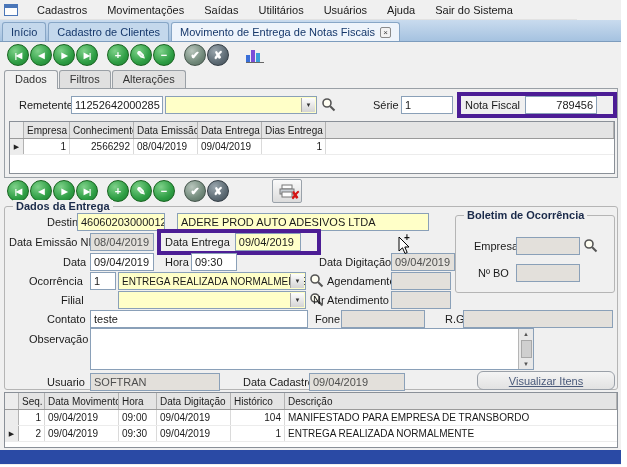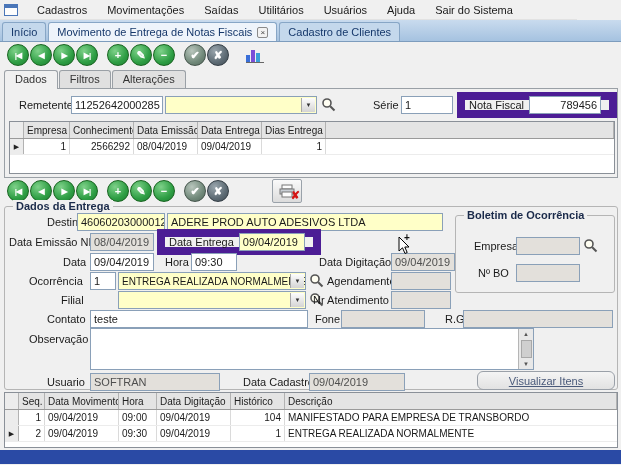--- a/index.html
+++ b/index.html
@@ -39,21 +39,21 @@
 
   .label { position:absolute; white-space:nowrap; }
   .field { position:absolute; height:18px; border:1px solid #8aa0b8; background:#fff; padding:1px 3px; display:flex; align-items:center; overflow:hidden; white-space:nowrap; }
   .field.inline { position:static; }
   .field.yellow { background:#ffffc8; }
   .field.disabled { background:#e3e0db; color:#4f4f4f; }
   .field.right { justify-content:flex-end; }
   .combo { padding-right:16px; }
   .combo .arrow { position:absolute; right:1px; top:1px; bottom:1px; width:14px; background:linear-gradient(#fdfdfd,#d4d4d4); border-left:1px solid #a8a8a8; display:flex; align-items:center; justify-content:center; font-size:6px; color:#333; }
   .mag { position:absolute; width:16px; height:16px; cursor:pointer; }
-  .redbox { position:absolute; border:8px solid #4c1d95; display:flex; align-items:center; gap:5px; padding:0 4px; }
+  .redbox { position:absolute; border:4px solid #4c1d95; display:flex; align-items:center; gap:5px; padding:0 4px; }
 
   
   .grid { position:absolute; background:#fff; border:1px solid #8a9098; font-size:10px; overflow:hidden; }
   .grow { display:flex; height:16px; }
   .grow.header { background:#e4e4e4; height:17px; border-bottom:1px solid #9a9a9a; color:#222; }
   .gcell { padding:1px 3px; border-right:1px solid #dadada; overflow:hidden; white-space:nowrap; display:flex; align-items:center; }
   .grow.header .gcell { border-right:1px solid #b2b2b2; }
   .grow.body { border-bottom:1px solid #ececec; }
   .gut { width:14px; min-width:14px; background:#ececec; border-right:1px solid #b2b2b2; display:flex; align-items:center; justify-content:center; font-size:7px; color:#222; padding:0; }
   .num { justify-content:flex-end; }
@@ -88,26 +88,26 @@
     <span class="menu-item">Utilitários</span>
     <span class="menu-item">Usuários</span>
     <span class="menu-item">Ajuda</span>
     <span class="menu-item">Sair do Sistema</span>
   </div>
 
   <div class="tabbar">
     <div class="tab">
       <span>Início</span>
     </div>
+    <div class="tab">
+      <span>Cadastro de Clientes</span>
+    </div>
     <div class="tab active">
       <span>Movimento de Entrega de Notas Fiscais</span>
       <span class="tab-close">×</span>
-    </div>
-    <div class="tab">
-      <span>Cadastro de Clientes</span>
     </div>
   </div>
 
   <div class="toolbar" style="top:42px;">
     <span class="cbtn nav">|◀</span>
     <span class="cbtn nav">◀</span>
     <span class="cbtn nav">▶</span>
     <span class="cbtn nav">▶|</span>
     <span class="tgap"></span>
     <span class="cbtn">+</span>
@@ -191,21 +191,21 @@
         </svg>
       <b class="redx">✘</b>
     </span>
   </div>
 
   <div class="groupbox" style="left:4px;top:206px;width:614px;height:184px;">
     <span class="gb-title">Dados da Entrega</span>
 
     <span class="label" style="left:10px;top:9px;margin-left:32px;">Destinatário</span>
     <div class="field yellow" style="left:72px;top:6px;width:88px;">460602030000123</div>
-    <div class="field yellow" style="left:162px;top:6px;width:276px;">ADERE PROD AUTO ADESIVOS LTDA</div>
+    <div class="field yellow" style="left:172px;top:6px;width:252px;">ADERE PROD AUTO ADESIVOS LTDA</div>
 
     <span class="label" style="left:4px;top:29px;">Data Emissão NF</span>
     <div class="field disabled" style="left:85px;top:26px;width:64px;">08/04/2019</div>
     <div class="redbox" style="left:152px;top:22px;width:164px;height:26px;">
       <span style="white-space:nowrap;">Data Entrega</span>
       <div class="field inline yellow" style="width:66px;">09/04/2019</div>
     </div>
 
     <span class="label" style="left:58px;top:49px;">Data</span>
     <div class="field" style="left:85px;top:46px;width:64px;">09/04/2019</div>

